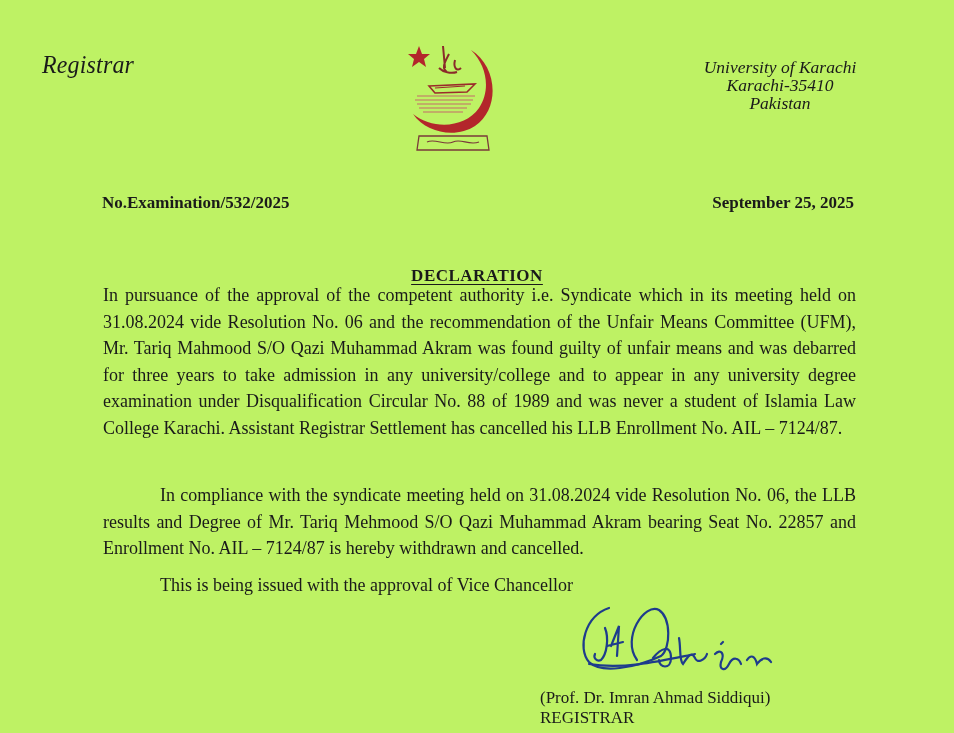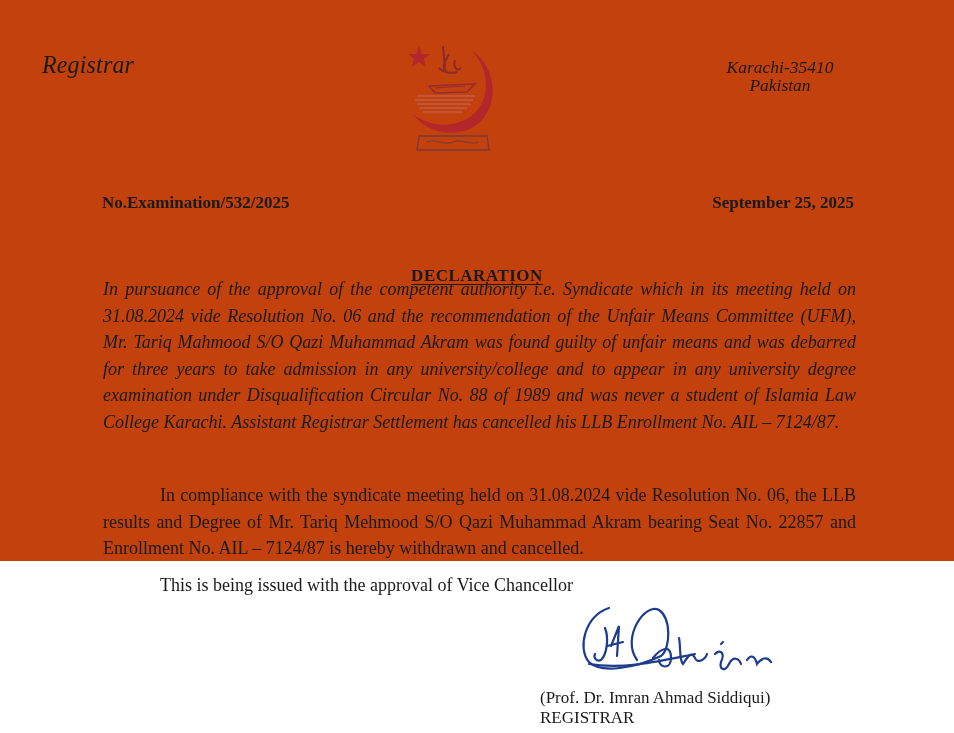--- a/index.html
+++ b/index.html
@@ -12,22 +12,22 @@
       height: 733px;
       position: relative;
       overflow: hidden;
       font-family: "Liberation Serif", "DejaVu Serif", serif;
       color: #1a1a1a;
     }
     .page {
       position: absolute;
       left: 0; top: 0;
       width: 954px;
-      height: 561px;
-      background: #c2410c;
+      height: 733px;
+      background: #bef264;
     }
     .registrar-heading {
       position: absolute;
       left: 42px;
       top: 50px;
       font-size: 26px;
       font-style: italic;
       letter-spacing: 0.2px;
       transform: scaleX(0.92);
       transform-origin: left top;
@@ -77,21 +77,21 @@
       letter-spacing: 0.5px;
     }
     .body-text {
       position: absolute;
       left: 103px;
       width: 753px;
       font-size: 18px;
       line-height: 26.5px;
       text-align: justify;
     }
-    .para1 { top: 276px; font-style: italic; }
+    .para1 { top: 282px; }
     .para2 { top: 482px; text-indent: 57px; }
     .para3 { top: 572px; left: 160px; width: 600px; }
     .signature {
       position: absolute;
       left: 575px;
       top: 598px;
       width: 240px;
       height: 92px;
     }
     .signatory {
@@ -129,20 +129,21 @@
       </g>
 
       <path d="M66 12 C92 28,96 70,70 88 C52 100,22 96,8 76 C28 92,60 90,74 70 C86 52,82 28,66 12 Z" fill="#b3262b"></path>
 
       <path d="M14 98 L82 98 L84 112 L12 112 Z" fill="none" stroke="#7a3a3a" stroke-width="1.3"></path>
       <path d="M22 104 C30 100,40 108,48 104 C56 100,64 108,74 104" stroke="#7a3a3a" stroke-width="1.2" fill="none"></path>
     </svg>
   </div>
 
   <div class="address">
+    <div>University of Karachi</div>
     <div>Karachi-35410</div>
     <div>Pakistan</div>
   </div>
 
   <div class="ref-no">No.Examination/532/2025</div>
   <div class="date">September 25, 2025</div>
 
   <div class="title">DECLARATION</div>
 
   <div class="body-text para1">In pursuance of the approval of the competent authority i.e. Syndicate which in its meeting held on 31.08.2024 vide Resolution No. 06 and the recommendation of the Unfair Means Committee (UFM), Mr. Tariq Mahmood S/O Qazi Muhammad Akram was found guilty of unfair means and was debarred for three years to take admission in any university/college and to appear in any university degree examination under Disqualification Circular No. 88 of 1989 and was never a student of Islamia Law College Karachi. Assistant Registrar Settlement has cancelled his LLB Enrollment No. AIL – 7124/87.</div>

